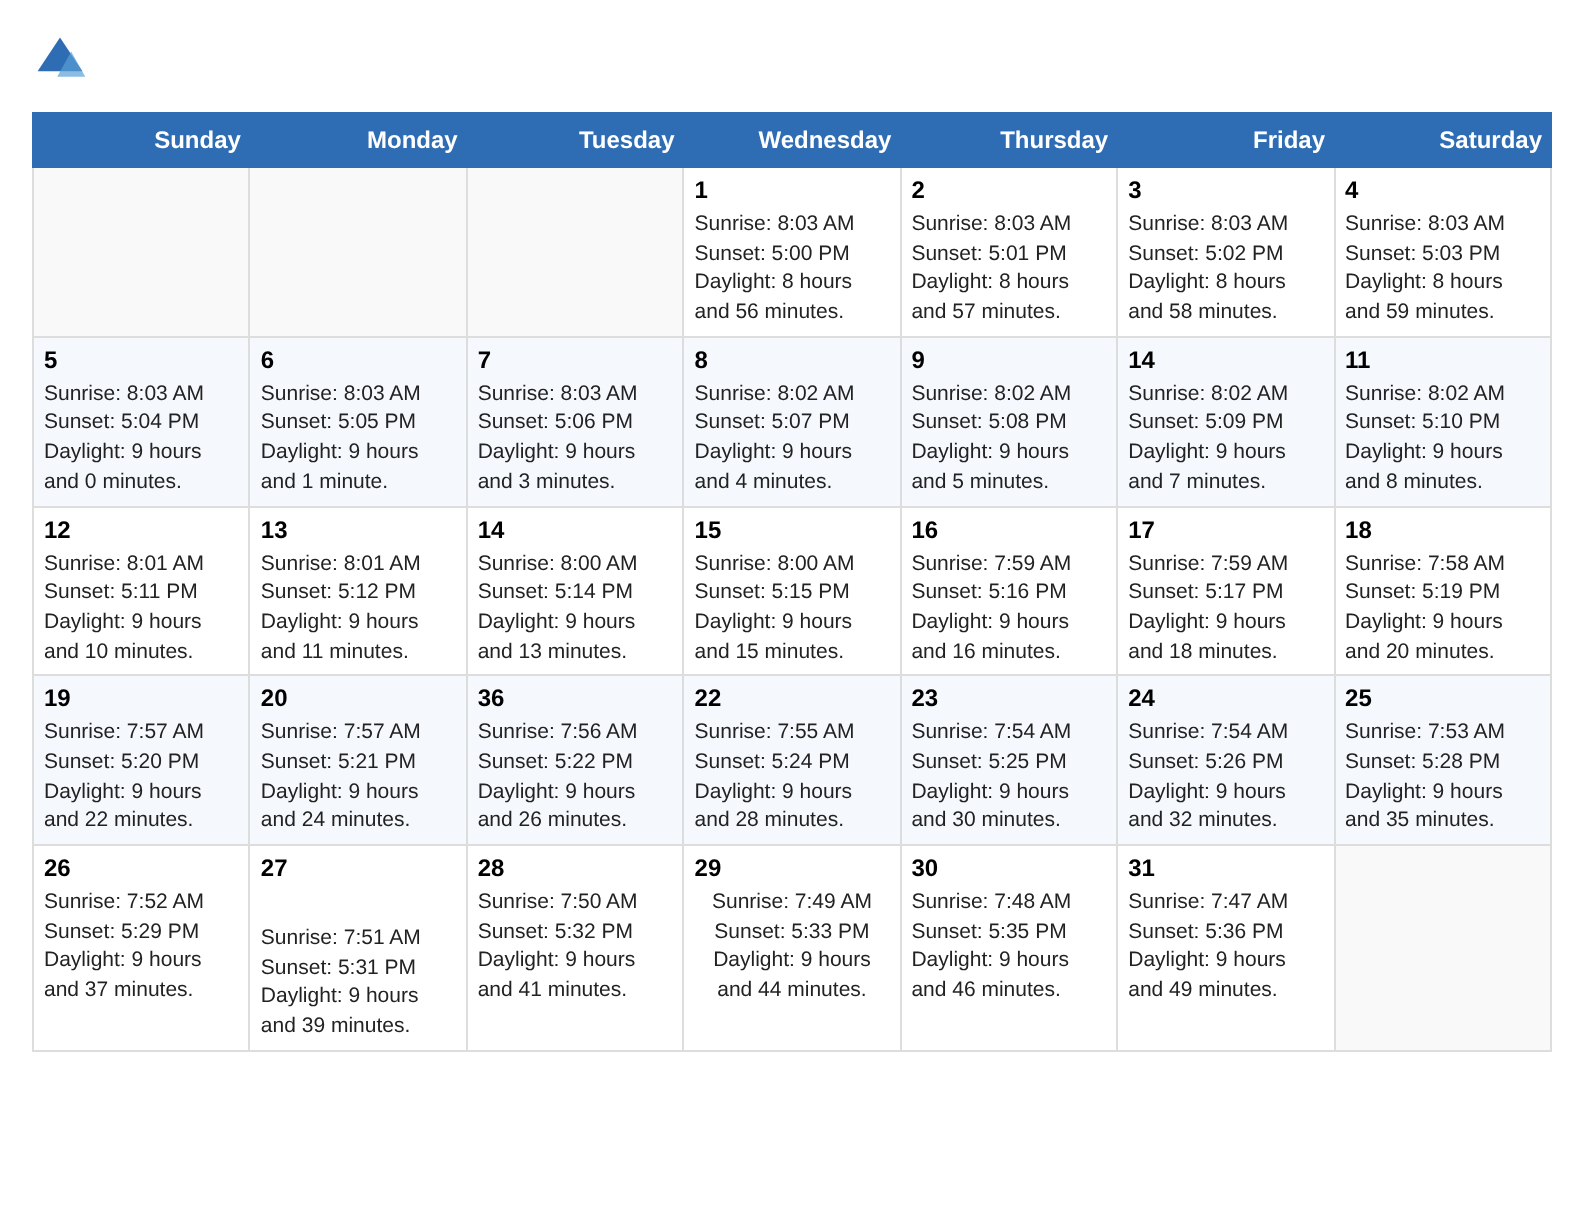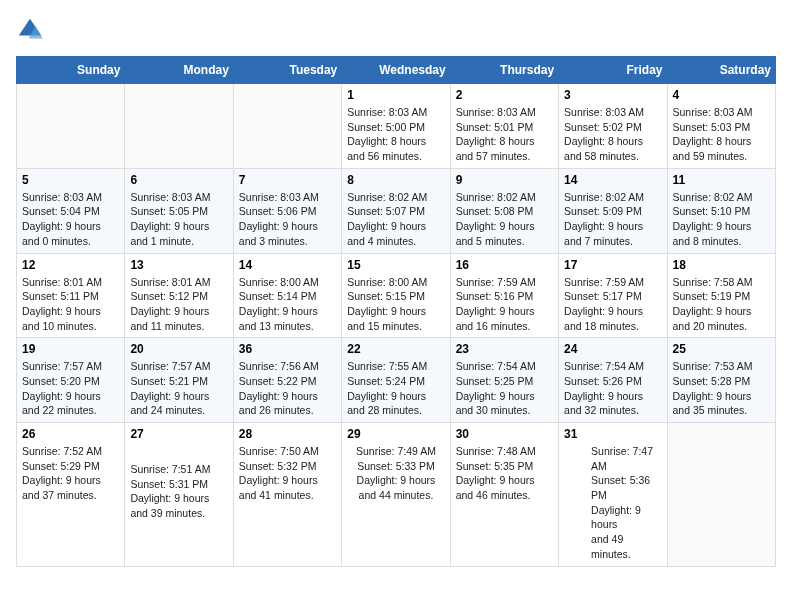--- a/index.html
+++ b/index.html
@@ -349,21 +349,21 @@
         </td>
         <td>
           <span class="day-number">30</span>
           <div class="day-info" style="white-space: pre-line;">Sunrise: 7:48 AM
 Sunset: 5:35 PM
 Daylight: 9 hours
 and 46 minutes.</div>
         </td>
         <td>
           <span class="day-number">31</span>
-          <div class="day-info" style="white-space: pre-line; margin-left: 27px;">Sunrise: 7:47 AM
+          <div class="day-info" style="white-space: pre-line;">Sunrise: 7:47 AM
 Sunset: 5:36 PM
 Daylight: 9 hours
 and 49 minutes.</div>
         </td>
         <td class="empty-cell"></td>
       </tr>
     </tbody>
 </table>
 
 </body></html>

